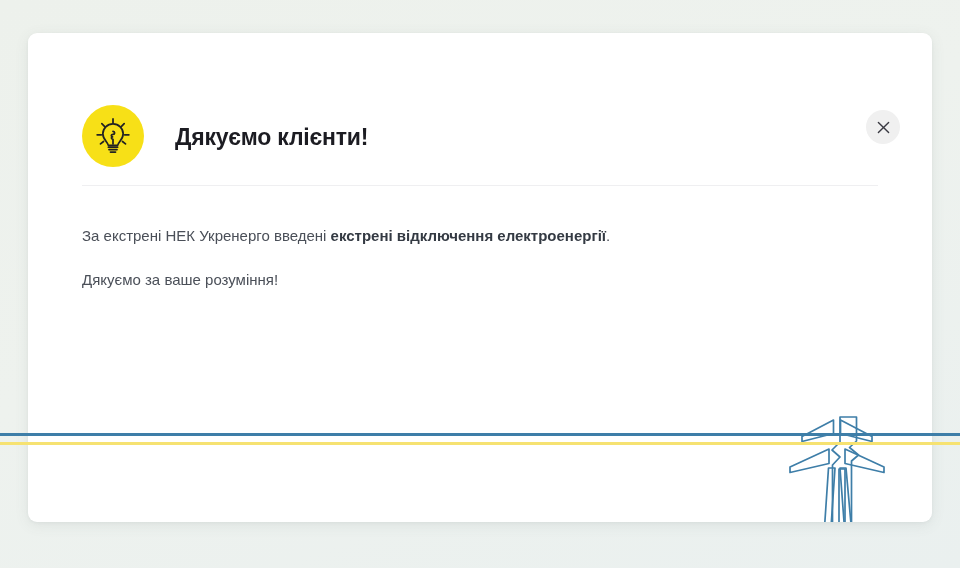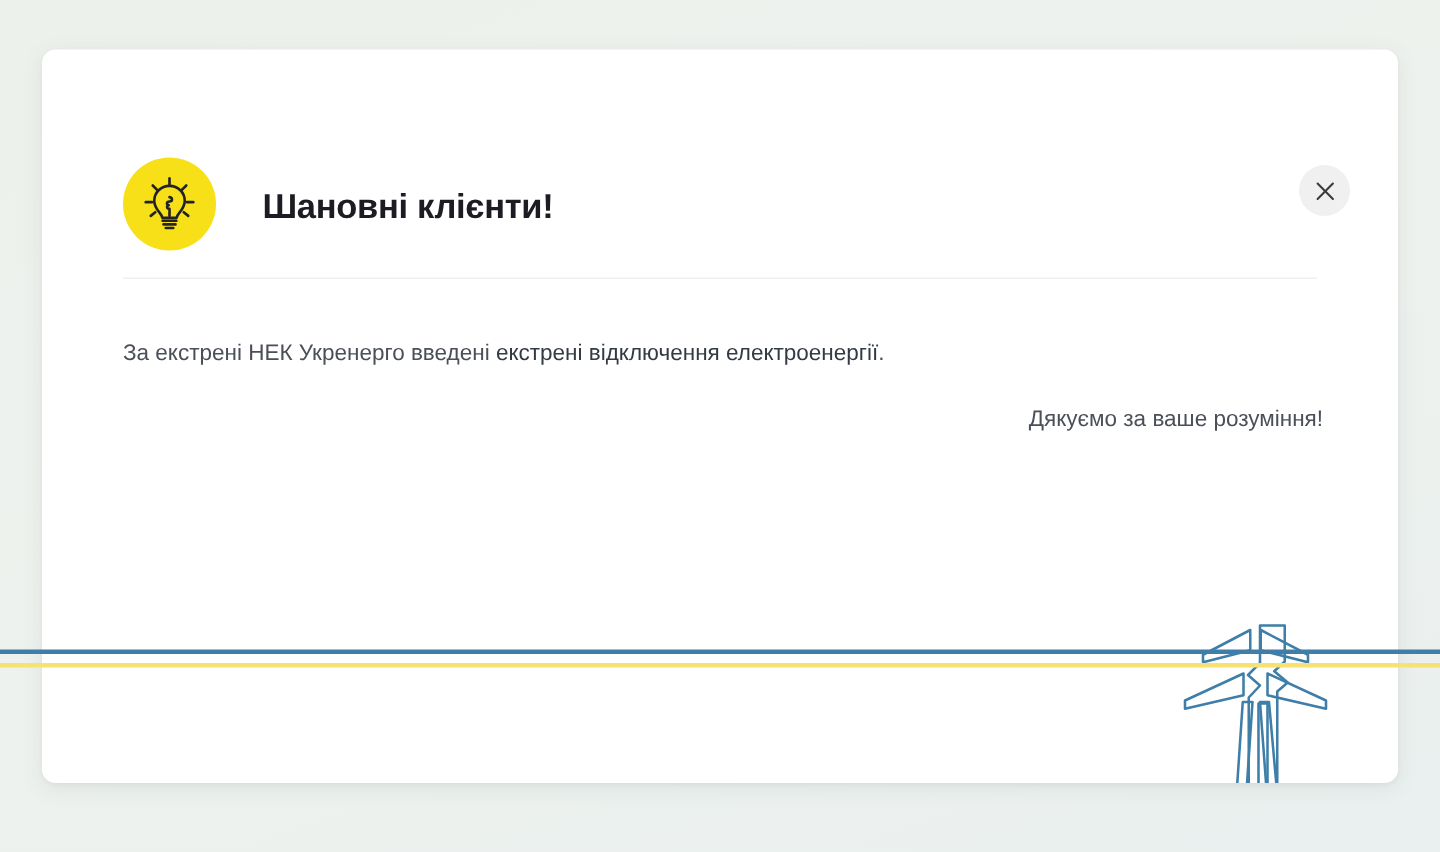--- a/index.html
+++ b/index.html
@@ -105,22 +105,22 @@
     left: 54px;
     top: 192px;
     width: 800px;
   }
   .para {
     font-size: 15px;
     line-height: 22px;
     color: #4a4f58;
     margin: 0 0 22px 0;
   }
-  .para:last-child { margin-bottom: 0; text-align: right; }
-  .para b { color: #343a43; font-weight: normal; }
+  .para:last-child { margin-bottom: 0; }
+  .para b { color: #343a43; font-weight: bold; }
 
   
   .wire {
     position: absolute;
     left: 0;
     width: 960px;
     height: 3px;
   }
   .wire-blue  { top: 433px; background: #3e7ea8; }
   .wire-yellow{ top: 442px; background: #f6e271; }
@@ -158,21 +158,21 @@
 
           <path d="M24 9.5 c-6.9 0 -12.2 5.3 -12.2 11.9 0 4.4 2.3 7.2 4.2 9.5 1.3 1.6 2.1 2.7 2.3 4.2 h11.4 c0.2 -1.5 1.0 -2.6 2.3 -4.2 1.9 -2.3 4.2 -5.1 4.2 -9.5 0 -6.6 -5.3 -11.9 -12.2 -11.9 z"></path>
 
           <path d="M24 33.5 v-5.6 M24 27.9 c-2.2 0 -2.6 -2.5 -0.6 -2.9 M23.4 25.0 c-2.1 -0.4 -1.9 -3.0 0.6 -3.0 M24 22.0 c2.6 0 2.6 -3.1 0 -3.5"></path>
 
           <path d="M18.5 37.4 h11 M19.2 40.3 h9.6 M21.0 43.2 h6.0"></path>
         </g>
       </svg>
     </div>
 
-    <div class="title">Шановні клієнти!</div>
+    <div class="title">Дякуємо клієнти!</div>
 
     <button class="close-btn" aria-label="Close">
       <svg width="13" height="13" viewBox="0 0 14 14" aria-hidden="true">
         <g stroke="#3a3a42" stroke-width="1.5" stroke-linecap="round">
           <line x1="1.5" y1="1.5" x2="12.5" y2="12.5"></line>
           <line x1="12.5" y1="1.5" x2="1.5" y2="12.5"></line>
         </g>
       </svg>
     </button>
 

